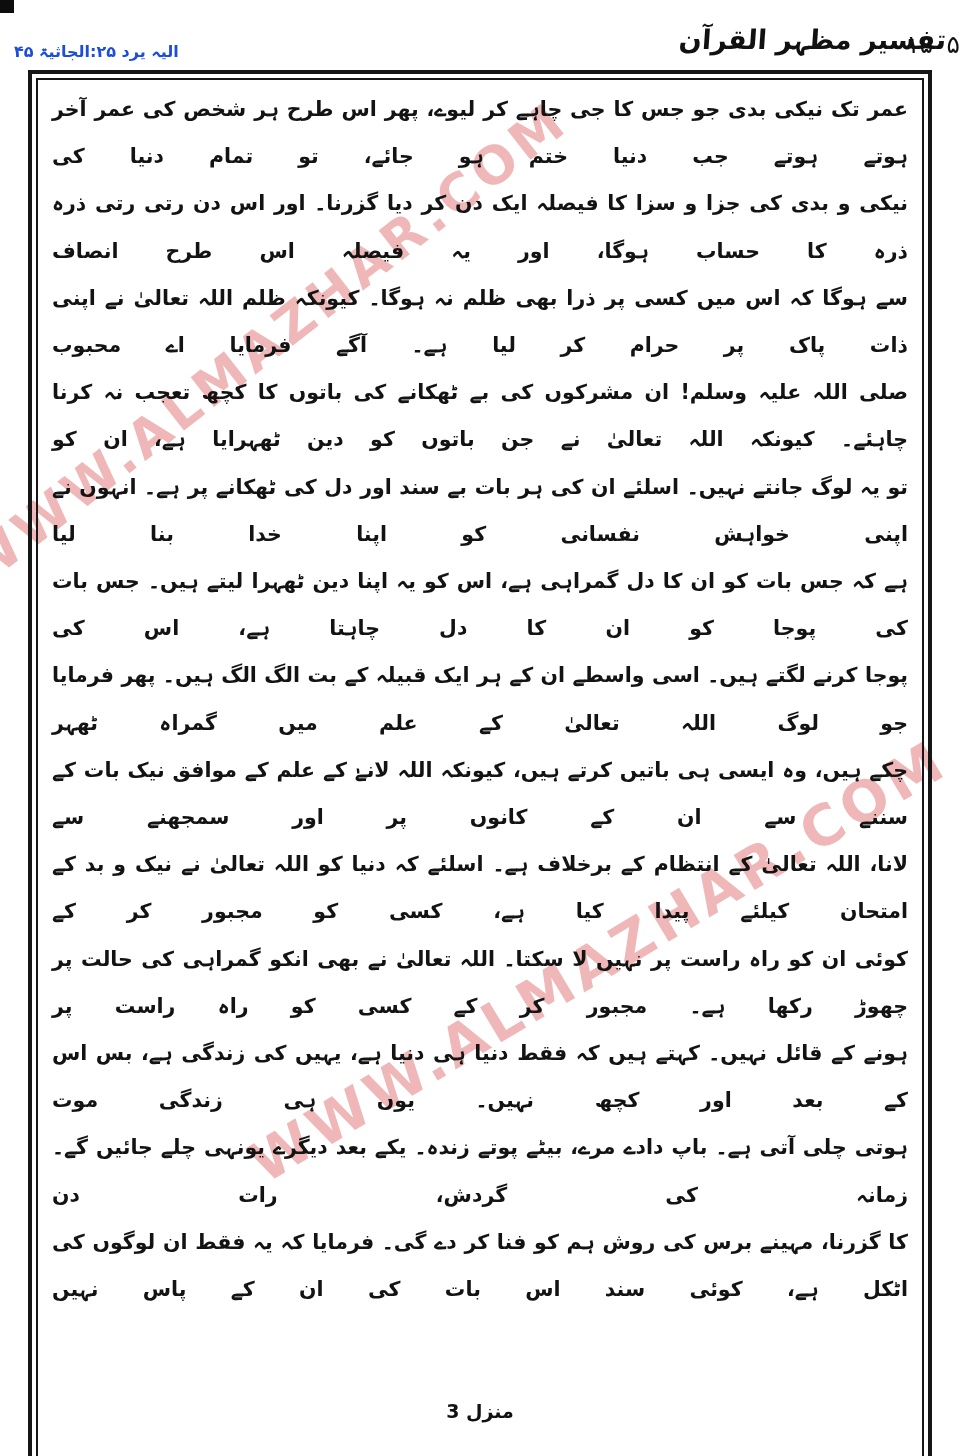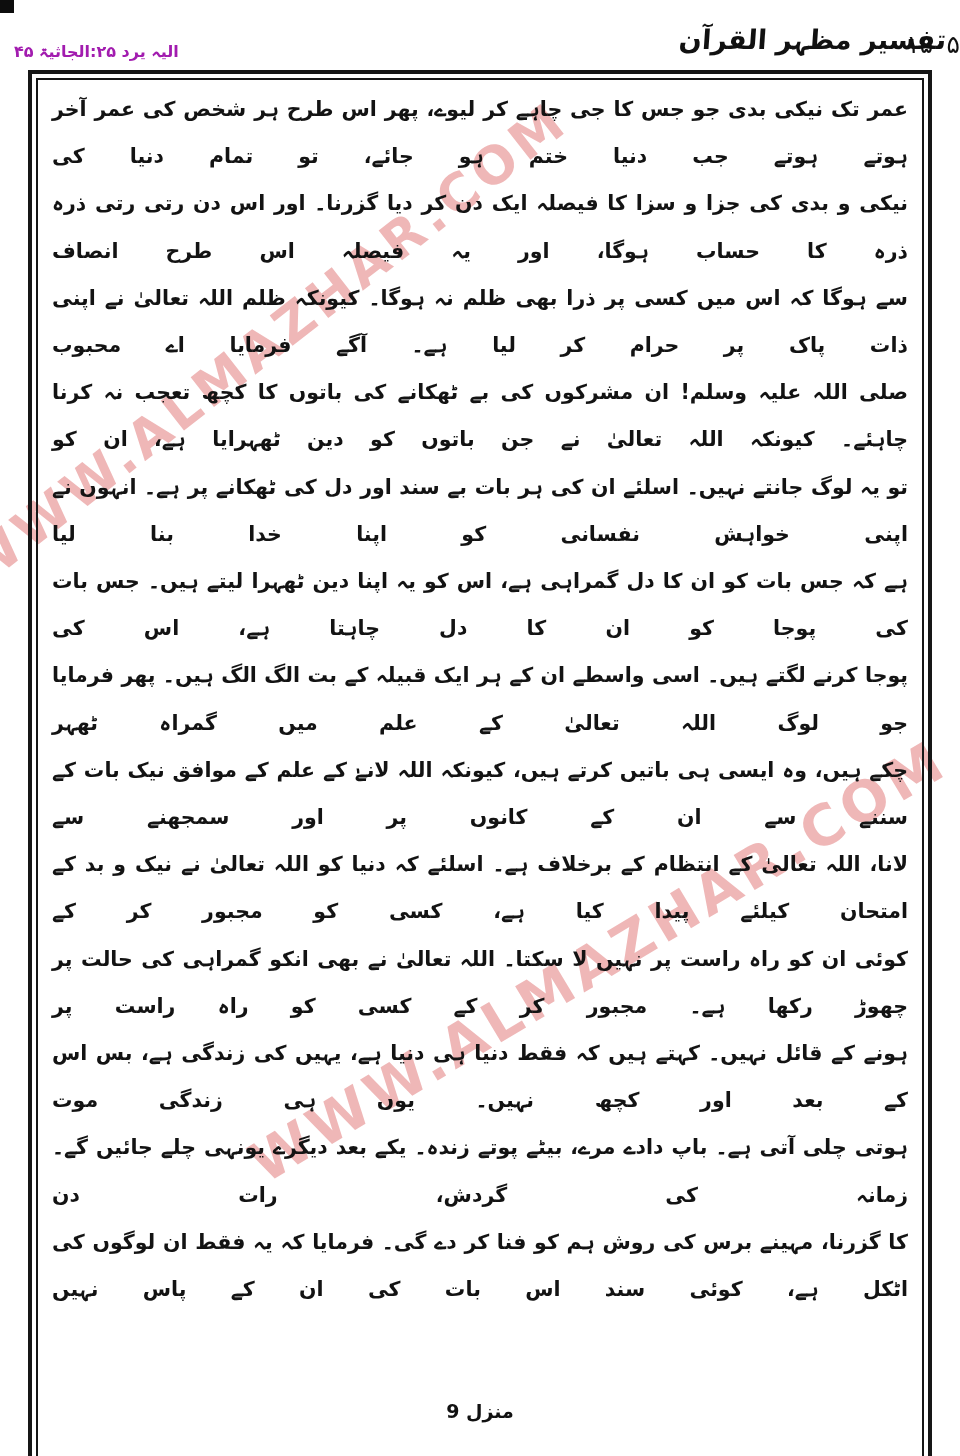--- a/index.html
+++ b/index.html
@@ -19,21 +19,21 @@
     position:absolute;top:24px;right:14px;
     font-size:27px;font-weight:bold;color:#111;
     transform:skewX(-4deg);
   }
   .header-center{
     position:absolute;top:30px;left:0;right:0;text-align:right;
     font-size:25px;font-weight:normal;color:#111;letter-spacing:2px;
   }
   .header-left{
     position:absolute;top:42px;left:14px;
-    font-size:16px;font-weight:bold;color:#a21caf;
+    font-size:16px;font-weight:bold;color:#1d4ed8;
     direction:rtl;
   }
   
   .watermark{
     position:absolute;z-index:1;
     font-weight:bold;letter-spacing:5px;
     color:rgba(224,112,112,0.50);
     white-space:nowrap;pointer-events:none;
     direction:ltr;
   }
@@ -103,15 +103,15 @@
         <div class="text-line">پوجا کرنے لگتے ہیں۔ اسی واسطے ان کے ہر ایک قبیلہ کے بت الگ الگ ہیں۔ پھر فرمایا جو لوگ اللہ تعالیٰ کے علم میں گمراہ ٹھہر</div>
         <div class="text-line">چکے ہیں، وہ ایسی ہی باتیں کرتے ہیں، کیونکہ اللہ لانےٰ کے علم کے موافق نیک بات کے سننے سے ان کے کانوں پر اور سمجھنے سے</div>
         <div class="text-line">لانا، اللہ تعالیٰ کے انتظام کے برخلاف ہے۔ اسلئے کہ دنیا کو اللہ تعالیٰ نے نیک و بد کے امتحان کیلئے پیدا کیا ہے، کسی کو مجبور کر کے</div>
         <div class="text-line">کوئی ان کو راہ راست پر نہیں لا سکتا۔ اللہ تعالیٰ نے بھی انکو گمراہی کی حالت پر چھوڑ رکھا ہے۔ مجبور کر کے کسی کو راہ راست پر</div>
         <div class="text-line">ہونے کے قائل نہیں۔ کہتے ہیں کہ فقط دنیا ہی دنیا ہے، یہیں کی زندگی ہے، بس اس کے بعد اور کچھ نہیں۔ یوں ہی زندگی موت</div>
         <div class="text-line">ہوتی چلی آتی ہے۔ باپ دادے مرے، بیٹے پوتے زندہ۔ یکے بعد دیگرے یونہی چلے جائیں گے۔ زمانہ کی گردش، رات دن</div>
         <div class="text-line">کا گزرنا، مہینے برس کی روش ہم کو فنا کر دے گی۔ فرمایا کہ یہ فقط ان لوگوں کی اٹکل ہے، کوئی سند اس بات کی ان کے پاس نہیں</div>
       </div>
   </div>
 
-  <div class="footer">منزل 9</div>
+  <div class="footer">منزل 3</div>
 
 </div>
 
 </body></html>

